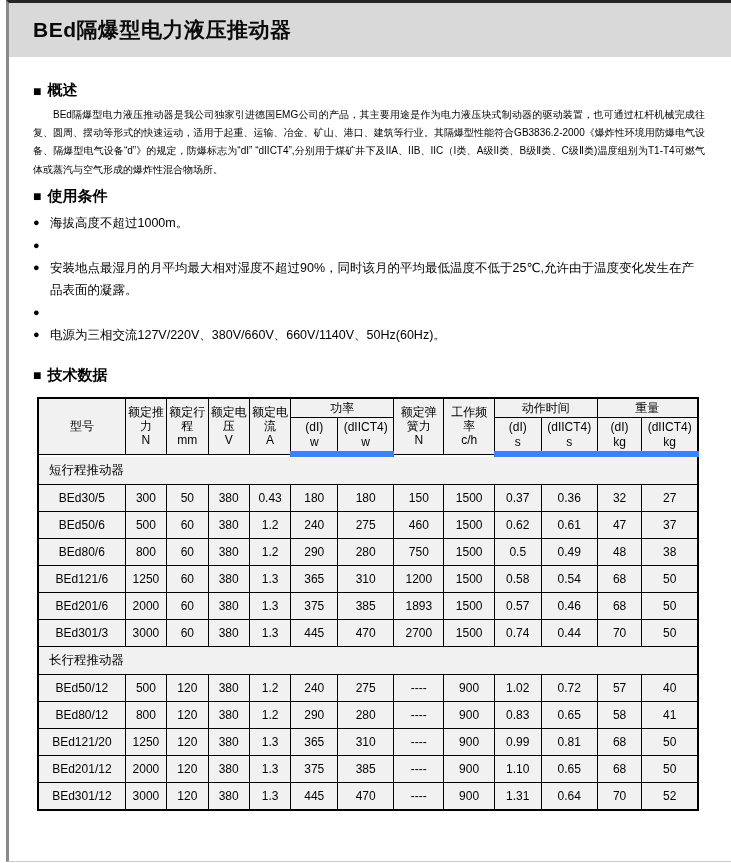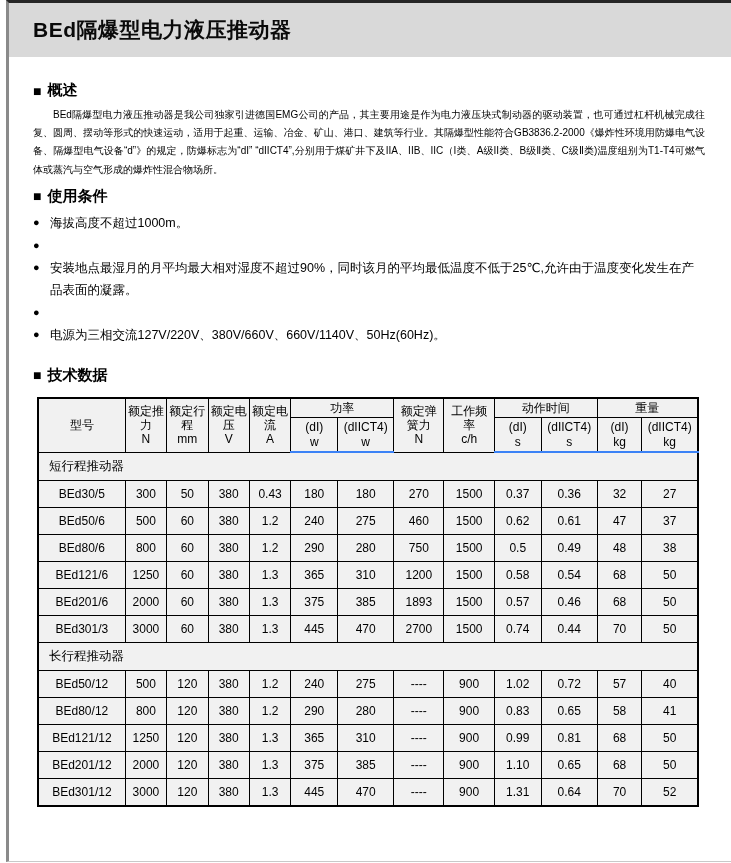--- a/index.html
+++ b/index.html
@@ -54,21 +54,21 @@
     border: 2px solid #000;
   }
   table.spec th, table.spec td {
     border: 1px solid #000;
     background: #f1f1f1;
     text-align: center; vertical-align: middle;
     padding: 2px 1px;
     overflow: hidden;
   }
   table.spec thead th { font-weight: normal; line-height: 1.2; font-size: 12px; }
-  table.spec thead tr:last-child th { border-bottom: 2px solid #3b82f6; }
+  table.spec thead tr:last-child th { border-bottom: 6px solid #3b82f6; }
   table.spec td.section-cell {
     text-align: left; padding: 5px 0 5px 10px; height: 26px; font-size: 12.5px;
   }
   table.spec td.val { height: 27px; }
 </style>
 </head>
 <body>
 
 <div class="page-frame">
   <div class="title-bar">
@@ -156,21 +156,21 @@
             <td class="section-cell" colspan="13">短行程推动器</td>
           </tr>
           <tr>
             <td class="val">BEd30/5</td>
             <td class="val">300</td>
             <td class="val">50</td>
             <td class="val">380</td>
             <td class="val">0.43</td>
             <td class="val">180</td>
             <td class="val">180</td>
-            <td class="val">270</td>
+            <td class="val">150</td>
             <td class="val">1500</td>
             <td class="val">0.37</td>
             <td class="val">0.36</td>
             <td class="val">32</td>
             <td class="val">27</td>
           </tr>
           <tr>
             <td class="val">BEd50/6</td>
             <td class="val">500</td>
             <td class="val">60</td>
@@ -272,21 +272,21 @@
             <td class="val">290</td>
             <td class="val">280</td>
             <td class="val">----</td>
             <td class="val">900</td>
             <td class="val">0.83</td>
             <td class="val">0.65</td>
             <td class="val">58</td>
             <td class="val">41</td>
           </tr>
           <tr>
-            <td class="val">BEd121/12</td>
+            <td class="val">BEd121/20</td>
             <td class="val">1250</td>
             <td class="val">120</td>
             <td class="val">380</td>
             <td class="val">1.3</td>
             <td class="val">365</td>
             <td class="val">310</td>
             <td class="val">----</td>
             <td class="val">900</td>
             <td class="val">0.99</td>
             <td class="val">0.81</td>

